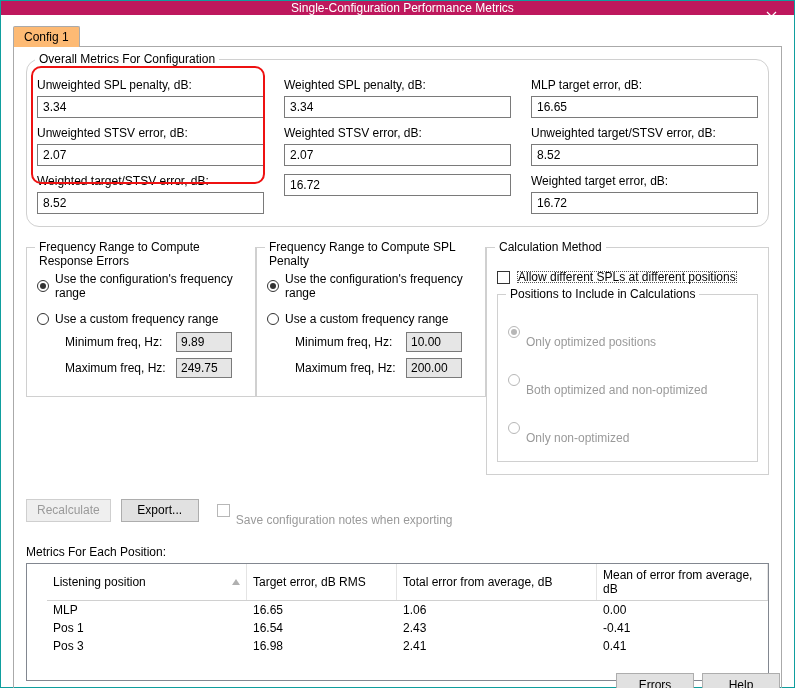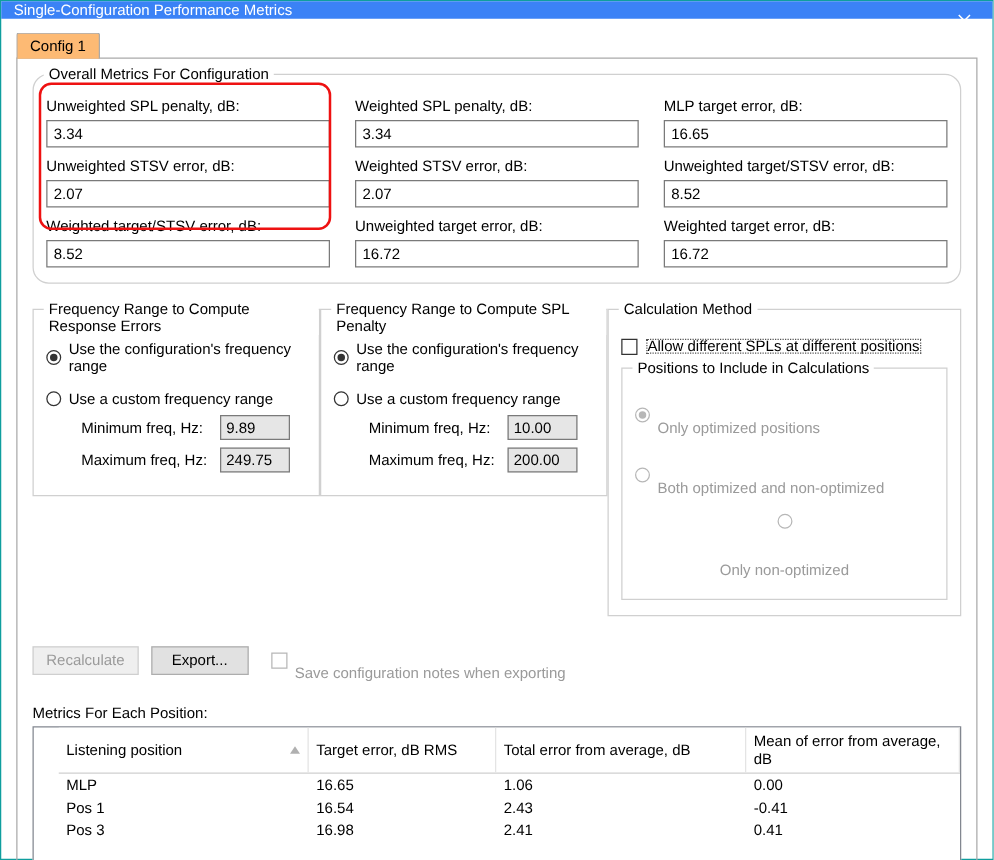--- a/index.html
+++ b/index.html
@@ -1,18 +1,18 @@
 <!DOCTYPE html>
 <html><head>
 <meta charset="utf-8">
 <style>
   * { box-sizing: border-box; font-family: "Segoe UI", Tahoma, sans-serif; font-size: 12px; }
   body { margin: 0; background: #fff; }
   .window { width: 795px; height: 688px; border: 1px solid #0f9e9e; display: flex; flex-direction: column; background: #fff; }
-  .titlebar { height: 46px; background: #3b82f6; color: #fff; display: flex; align-items: center; padding-left: 10px; position: relative; }
+  .titlebar { height: 46px; background: #be185d; color: #fff; display: flex; align-items: center; padding-left: 10px; position: relative; justify-content: center; }
   .titlebar-title { font-size: 12px; }
   .close-btn { position: absolute; right: 0; top: 0; width: 45px; height: 30px; display:flex; align-items:center; justify-content:center; color:#fff; }
   .close-btn svg { width:11px; height:11px; }
   .client { flex: 1; padding: 10px 12px 12px 12px; position: relative; }
 
   
   .tabcontainer { position: relative; }
   .tabstrip { display: flex; }
   .tab { border: 1px solid #aaa; border-bottom: none; padding: 3px 10px; background: #fdba74; border-radius: 2px 2px 0 0; position: relative; top: 1px; z-index: 2; }
   .tabpanel { border: 1px solid #aaa; padding: 10px 12px 14px 12px; }
@@ -130,21 +130,20 @@
             <div class="metric">
               <div class="metric-label">Unweighted target/STSV error, dB:</div>
               <input class="metric-input" value="8.52" style="">
             </div>
 
             <div class="metric">
               <div class="metric-label">Weighted target/STSV error, dB:</div>
               <input class="metric-input" value="8.52" style="">
             </div>
             <div class="metric">
-              <div class="metric-label">Unweighted target error, dB:</div>
               <input class="metric-input" value="16.72" style="">
             </div>
             <div class="metric">
               <div class="metric-label">Weighted target error, dB:</div>
               <input class="metric-input" value="16.72" style="">
             </div>
           </div>
         </div>
 
         <div class="row-panels">
@@ -202,21 +201,21 @@
             <div class="inner-group">
               <span class="inner-group-title">Positions to Include in Calculations</span>
               <div class="radio-line">
                 <span class="radio disabled checked"></span>
                 <span class="disabled-text">Only optimized positions</span>
               </div>
               <div class="radio-line" style="margin-top:14px;">
                 <span class="radio disabled"></span>
                 <span class="disabled-text">Both optimized and non-optimized</span>
               </div>
-              <div class="radio-line" style="margin-top:14px;flex-direction:column;">
+              <div class="radio-line" style="margin-top:14px;">
                 <span class="radio disabled"></span>
                 <span class="disabled-text">Only non-optimized</span>
               </div>
             </div>
           </div>
         </div>
 
         <div class="button-row">
           <div class="btn disabled">Recalculate</div>
           <div class="btn">Export...</div>

